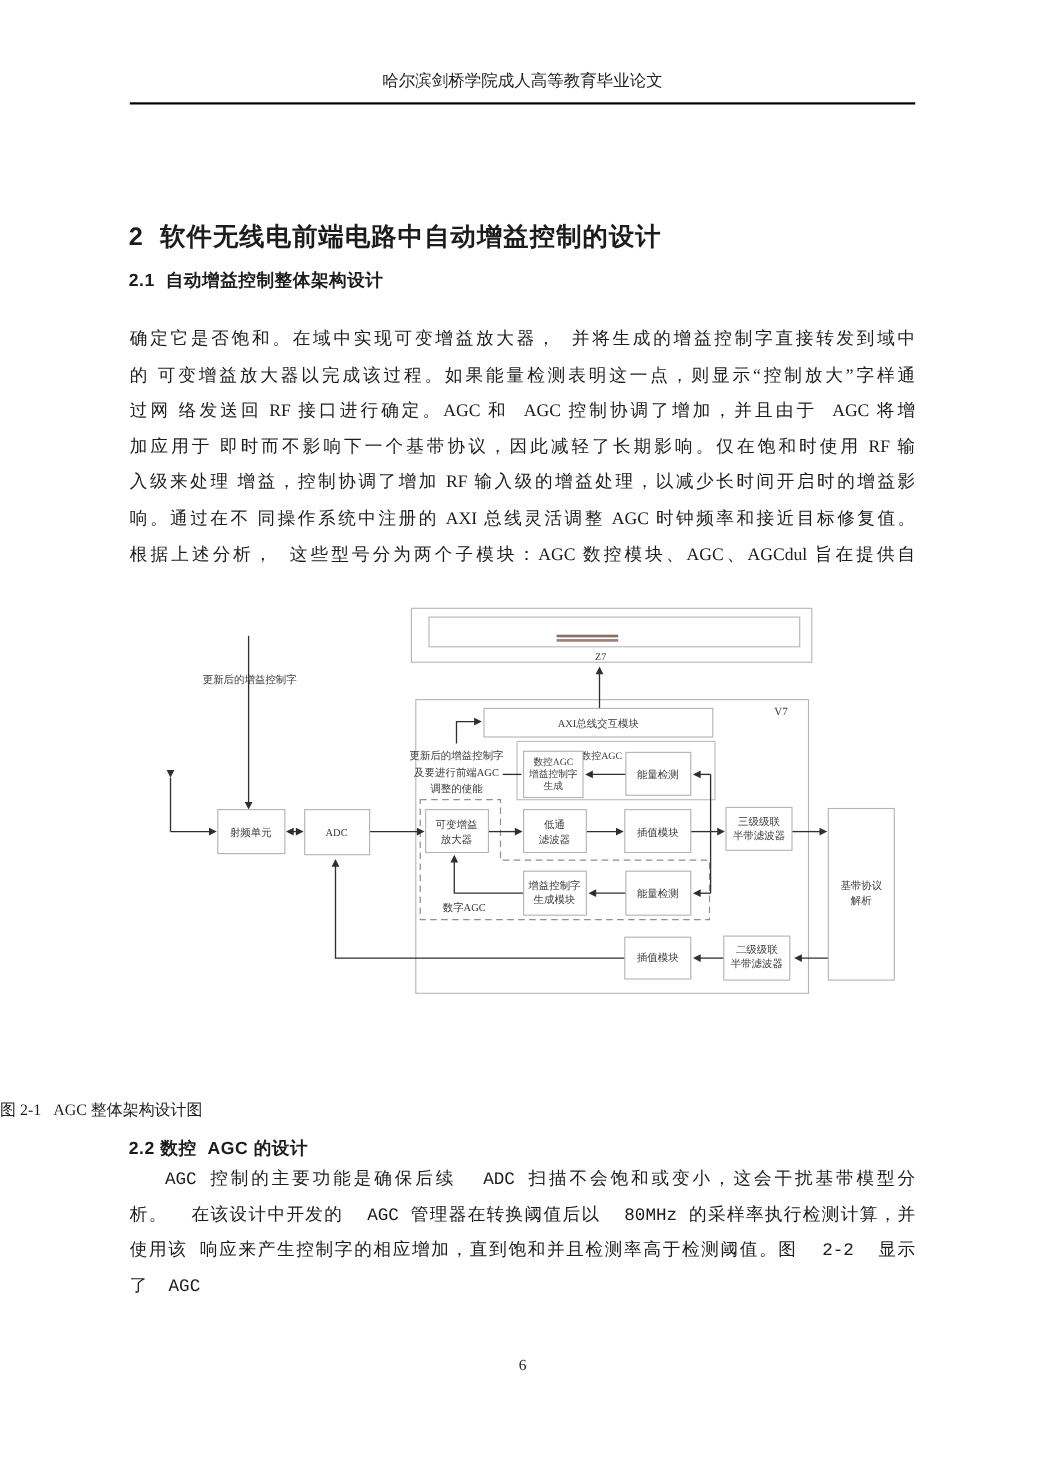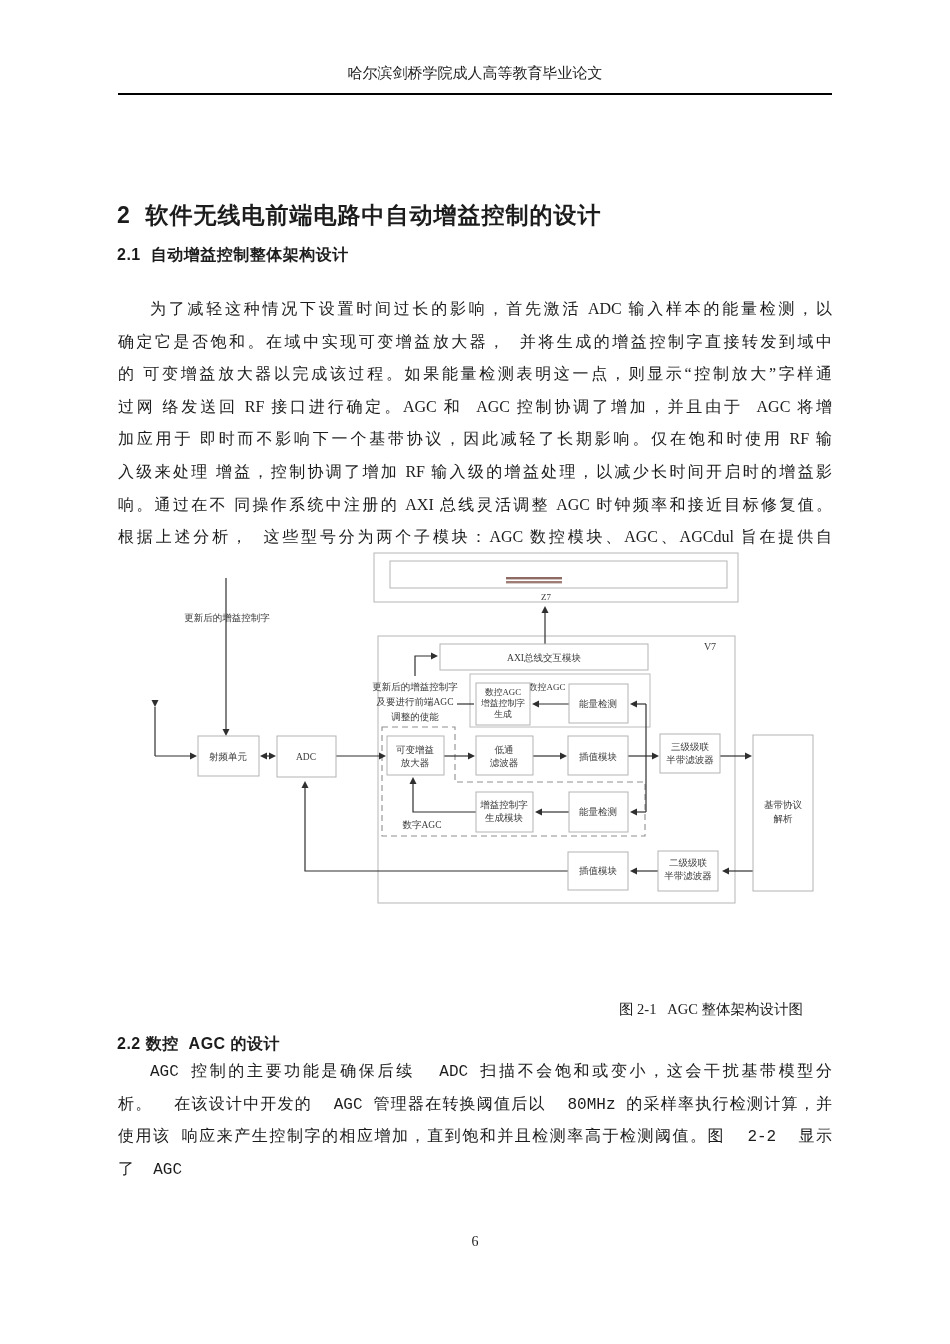--- a/index.html
+++ b/index.html
@@ -39,22 +39,22 @@
   .para-1{top:293px;}
   .para-2{top:1056px;font-family:Liberation Mono, monospace;}
   .bl{
     height:32.6px;line-height:32.6px;font-size:16px;
     text-align:justify;text-align-last:justify;
     white-space:pre-wrap;overflow:hidden;
   }
   .bl.last{text-align-last:left;}
   .bl.ind{text-indent:32px;}
   .caption{
-    top:1000px;left:0;width:756px;text-align:right;
-    font-size:14.5px;white-space:pre-wrap;z-index:2;margin-left:47px;
+    top:1000px;left:0;width:756px;text-align:left;
+    font-size:14.5px;white-space:pre-wrap;z-index:2;
   }
   .pageno{
     top:1234px;left:0;width:950px;text-align:center;
     font-size:14px;z-index:2;
   }
   .diagram{top:0;left:0;z-index:1;}
   svg text{
     font-family:"Liberation Serif", serif;
     fill:#3a3a3a;
   }
@@ -65,21 +65,20 @@
 <div class="page">
 
   <div class="abs header-text">哈尔滨剑桥学院成人高等教育毕业论文</div>
   <div class="abs header-rule"></div>
 
   <div class="abs h1">2  软件无线电前端电路中自动增益控制的设计</div>
 
   <div class="abs h2 h2-21">2.1  自动增益控制整体架构设计</div>
 
   <div class="abs para para-1">
-    <div class="bl ind">为了减轻这种情况下设置时间过长的影响，首先激活 ADC 输入样本的能量检测，以</div>
     <div class="bl">确定它是否饱和。在域中实现可变增益放大器，  并将生成的增益控制字直接转发到域中</div>
     <div class="bl">的 可变增益放大器以完成该过程。如果能量检测表明这一点，则显示“控制放大”字样通</div>
     <div class="bl">过网 络发送回 RF 接口进行确定。AGC 和  AGC 控制协调了增加，并且由于  AGC 将增</div>
     <div class="bl">加应用于 即时而不影响下一个基带协议，因此减轻了长期影响。仅在饱和时使用 RF 输</div>
     <div class="bl">入级来处理 增益，控制协调了增加 RF 输入级的增益处理，以减少长时间开启时的增益影</div>
     <div class="bl">响。通过在不 同操作系统中注册的 AXI 总线灵活调整 AGC 时钟频率和接近目标修复值。</div>
     <div class="bl">根据上述分析，  这些型号分为两个子模块：AGC 数控模块、AGC、AGCdul 旨在提供自</div>
   </div>
 
   <svg class="abs diagram" width="950" height="1344" viewBox="0 0 950 1344">

